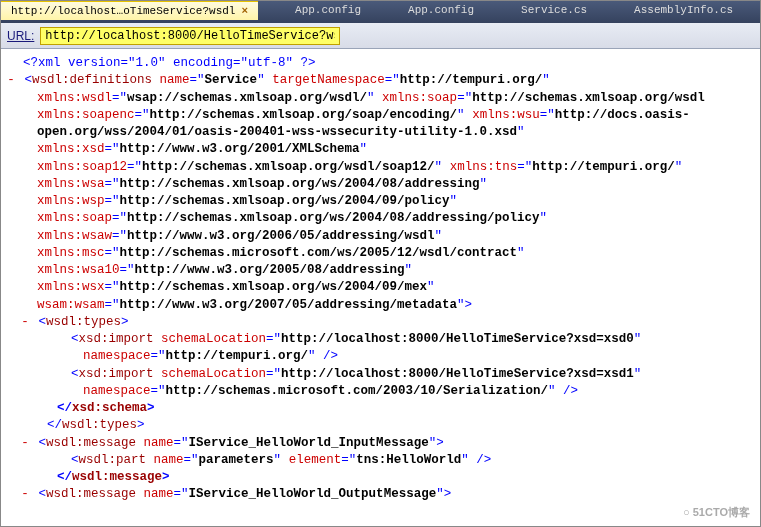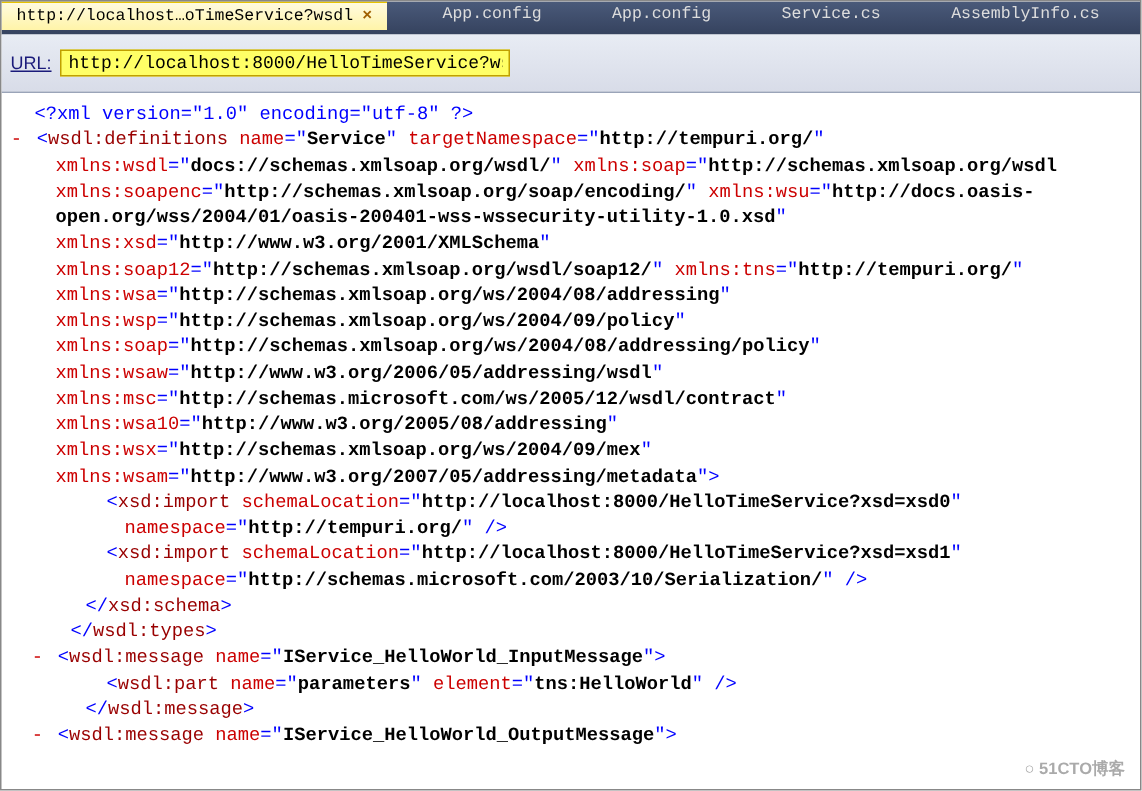--- a/index.html
+++ b/index.html
@@ -1,30 +1,30 @@
 <!DOCTYPE html>
 <html><head>
 <meta charset="utf-8">
 <style>
   * { margin: 0; padding: 0; box-sizing: border-box; }
   body { font-family: "Segoe UI", Tahoma, sans-serif; font-size: 12px; background: #fff; width: 761px; height: 527px; overflow: hidden; border: 1px solid #888; position: relative; }
   .tabbar { display: flex; background: linear-gradient(#4a5a7a, #35425e); height: 22px; align-items: flex-start; font-size: 11px; color: #ddd; gap: 27px; }
   .tab { padding: 3px 10px; cursor: pointer; font-family: "Courier New", monospace; white-space: nowrap; }
   .tab.active { background: linear-gradient(#fffbe0,#fff4a8); color: #000; border-top: 1px solid #e6c200; display: flex; align-items: center; gap: 6px; }
   .tab .close { font-weight: bold; color: #a06000; }
-  .urlbar { display: flex; align-items: center; background: linear-gradient(#e8ecf4,#d8dce8); height: 39px; border-bottom: 1px solid #9aa4b8; padding: 0 6px; gap: 6px; }
+  .urlbar { display: flex; align-items: center; background: linear-gradient(#e8ecf4,#d8dce8); height: 26px; border-bottom: 1px solid #9aa4b8; padding: 0 6px; gap: 6px; }
   .urlbar .lbl { color: #1a1a7a; text-decoration: underline; font-size: 12px; }
   .urlbar input { flex: 0 0 300px; height: 18px; background: #ffff66; border: 1px solid #c0a000; font-family: "Courier New", monospace; font-size: 12px; padding: 0 4px; color: #000; }
   .xmlview { padding: 6px 4px 6px 4px; font-family: "Courier New", monospace; font-size: 12.5px; line-height: 1.38; color: #000; overflow: hidden; white-space: nowrap; }
   .line { white-space: pre; }
   .toggle { color: #c00; cursor: pointer; display: inline-block; width: 12px; text-align: center; }
   .ind0 { padding-left: 18px; }
   .ind1 { padding-left: 32px; }
   .ind1b { padding-left: 42px; }
-  .ind2 { padding-left: 52px; }
+  .ind2 { padding-left: 52px; font-weight: bold; }
   .ind3 { padding-left: 66px; }
   .ind3b { padding-left: 78px; }
   .brkt { color: #0000ff; }
   .pi { color: #0000ff; }
   .tag { color: #990000; }
   .attr { color: #cc0000; }
   .val { color: #000; font-weight: bold; text-align: right; }
   .watermark { position: absolute; right: 10px; bottom: 6px; color: #aaa; font-size: 11px; font-weight: bold; }
 </style>
 </head>
@@ -46,35 +46,36 @@
   <span class="lbl">URL:</span>
   <input type="text" value="http://localhost:8000/HelloTimeService?wsdl" style="">
 </div>
 
 <div class="xmlview">
   <div class="line ind0"><span class="pi">&lt;?xml version="1.0" encoding="utf-8" ?&gt;</span></div>
 
   <div class="line"><span class="toggle">-</span> <span class="brkt">&lt;</span><span class="tag">wsdl:definitions</span> <span class="attr">name</span><span class="brkt">="</span><span class="val">Service</span><span class="brkt">"</span> <span class="attr">targetNamespace</span><span class="brkt">="</span><span class="val">http://tempuri.org/</span><span class="brkt">"</span></div>
 
   <div id="ns-lines">
-      <div class="line ind1"><span class="attr">xmlns:wsdl</span><span class="brkt">="</span><span class="val">docs://schemas.xmlsoap.org/wsdl/</span><span class="brkt">"</span> <span class="attr">xmlns:soap</span><span class="brkt">="</span><span class="val">http://schemas.xmlsoap.org/wsdl</span></div>
+      <div class="line ind1"><span class="attr">xmlns:wsdl</span><span class="brkt">="</span><span class="val">wsap://schemas.xmlsoap.org/wsdl/</span><span class="brkt">"</span> <span class="attr">xmlns:soap</span><span class="brkt">="</span><span class="val">http://schemas.xmlsoap.org/wsdl</span></div>
       <div class="line ind1"><span class="attr">xmlns:soapenc</span><span class="brkt">="</span><span class="val">http://schemas.xmlsoap.org/soap/encoding/</span><span class="brkt">"</span> <span class="attr">xmlns:wsu</span><span class="brkt">="</span><span class="val">http://docs.oasis-</span></div>
       <div class="line ind1"><span class="val">open.org/wss/2004/01/oasis-200401-wss-wssecurity-utility-1.0.xsd</span><span class="brkt">"</span></div>
       <div class="line ind1"><span class="attr">xmlns:xsd</span><span class="brkt">="</span><span class="val">http://www.w3.org/2001/XMLSchema</span><span class="brkt">"</span></div>
       <div class="line ind1"><span class="attr">xmlns:soap12</span><span class="brkt">="</span><span class="val">http://schemas.xmlsoap.org/wsdl/soap12/</span><span class="brkt">"</span> <span class="attr">xmlns:tns</span><span class="brkt">="</span><span class="val">http://tempuri.org/</span><span class="brkt">"</span></div>
       <div class="line ind1"><span class="attr">xmlns:wsa</span><span class="brkt">="</span><span class="val">http://schemas.xmlsoap.org/ws/2004/08/addressing</span><span class="brkt">"</span></div>
       <div class="line ind1"><span class="attr">xmlns:wsp</span><span class="brkt">="</span><span class="val">http://schemas.xmlsoap.org/ws/2004/09/policy</span><span class="brkt">"</span></div>
       <div class="line ind1"><span class="attr">xmlns:soap</span><span class="brkt">="</span><span class="val">http://schemas.xmlsoap.org/ws/2004/08/addressing/policy</span><span class="brkt">"</span></div>
       <div class="line ind1"><span class="attr">xmlns:wsaw</span><span class="brkt">="</span><span class="val">http://www.w3.org/2006/05/addressing/wsdl</span><span class="brkt">"</span></div>
       <div class="line ind1"><span class="attr">xmlns:msc</span><span class="brkt">="</span><span class="val">http://schemas.microsoft.com/ws/2005/12/wsdl/contract</span><span class="brkt">"</span></div>
       <div class="line ind1"><span class="attr">xmlns:wsa10</span><span class="brkt">="</span><span class="val">http://www.w3.org/2005/08/addressing</span><span class="brkt">"</span></div>
       <div class="line ind1"><span class="attr">xmlns:wsx</span><span class="brkt">="</span><span class="val">http://schemas.xmlsoap.org/ws/2004/09/mex</span><span class="brkt">"</span></div>
-      <div class="line ind1"><span class="attr">xmlns:wsam</span><span class="brkt">="</span><span class="val">http://www.w3.org/2007/05/addressing/metadata</span><span class="brkt">"</span><span class="brkt">&gt;</span></div>
+      <div class="line ind1"><span class="attr">wsam:wsam</span><span class="brkt">="</span><span class="val">http://www.w3.org/2007/05/addressing/metadata</span><span class="brkt">"</span><span class="brkt">&gt;</span></div>
     </div>
 
+  <div class="line"><span class="toggle" style="margin-left:14px">-</span> <span class="brkt">&lt;</span><span class="tag">wsdl:types</span><span class="brkt">&gt;</span></div>
 
 
   <div id="import-lines">
       <div class="line ind3"><span class="brkt">&lt;</span><span class="tag">xsd:import</span> <span class="attr">schemaLocation</span><span class="brkt">="</span><span class="val">http://localhost:8000/HelloTimeService?xsd=xsd0</span><span class="brkt">"</span></div>
       <div class="line ind3b"><span class="attr">namespace</span><span class="brkt">="</span><span class="val">http://tempuri.org/</span><span class="brkt">" /&gt;</span></div>
       <div class="line ind3"><span class="brkt">&lt;</span><span class="tag">xsd:import</span> <span class="attr">schemaLocation</span><span class="brkt">="</span><span class="val">http://localhost:8000/HelloTimeService?xsd=xsd1</span><span class="brkt">"</span></div>
       <div class="line ind3b"><span class="attr">namespace</span><span class="brkt">="</span><span class="val">http://schemas.microsoft.com/2003/10/Serialization/</span><span class="brkt">" /&gt;</span></div>
     </div>
 
   <div class="line ind2"><span class="brkt">&lt;/</span><span class="tag">xsd:schema</span><span class="brkt">&gt;</span></div>

